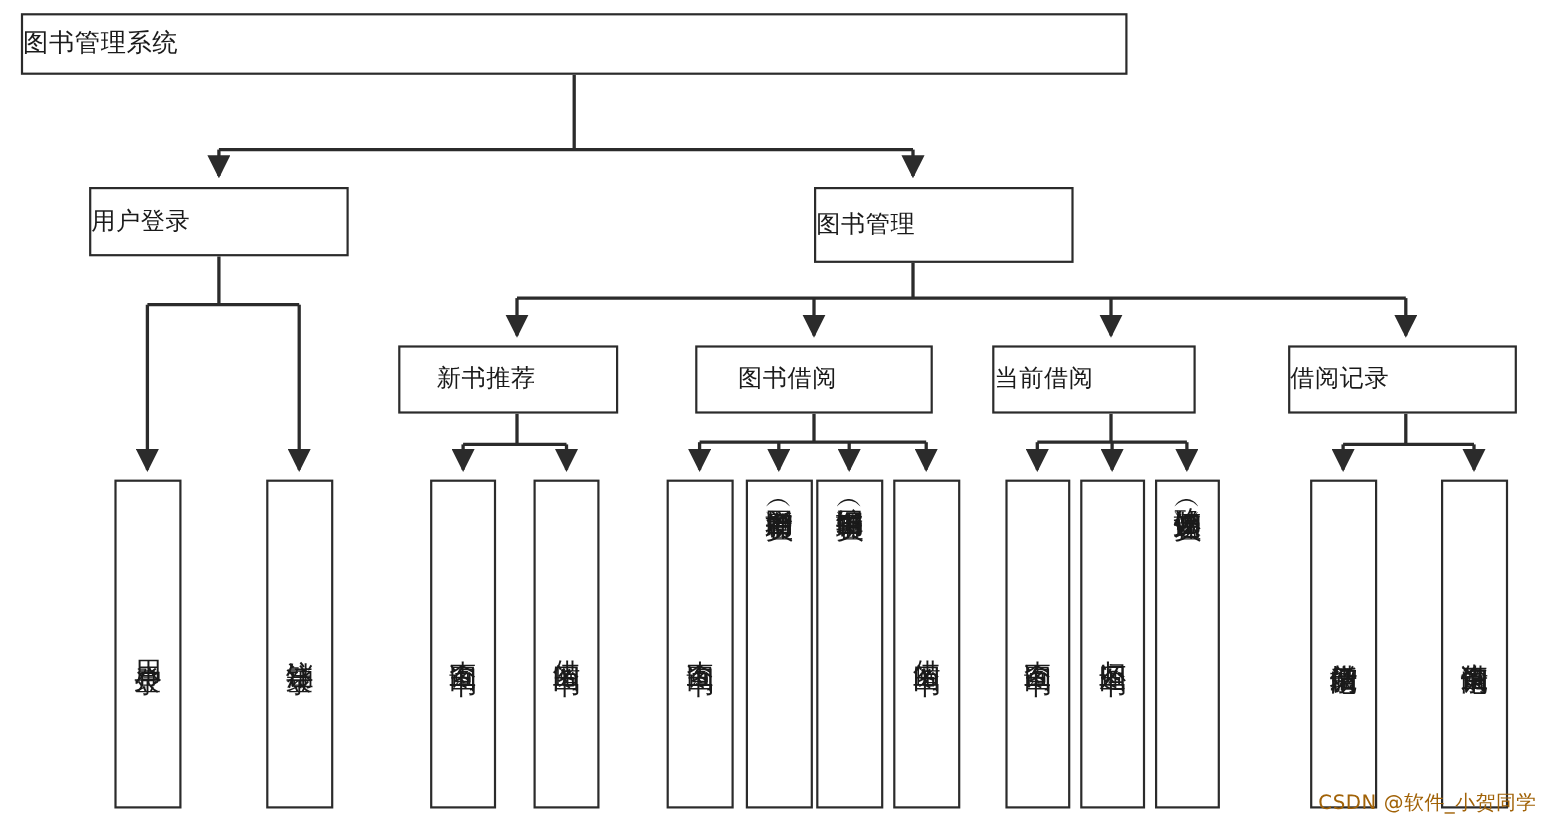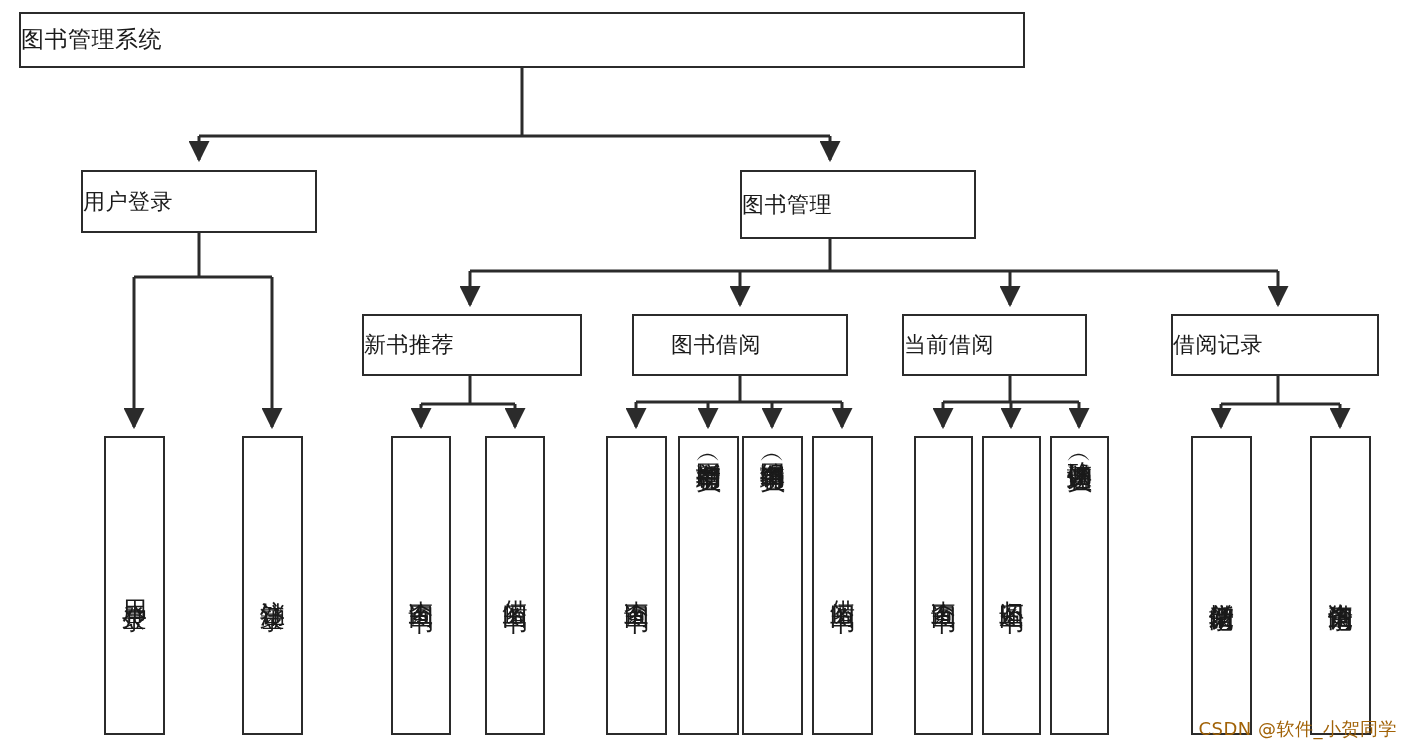--- a/index.html
+++ b/index.html
@@ -151,21 +151,21 @@
     <span class="label">图书管理系统</span>
   </div>
 
   <div class="node horiz" style="left:81px; top:170px; width:236px; height:63px;">
     <span class="label">用户登录</span>
   </div>
   <div class="node horiz" style="left:712px; top:170px; width:236px; height:69px;margin-left:28px;">
     <span class="label">图书管理</span>
   </div>
 
-  <div class="node horiz" style="left:362px; top:314px; width:220px; height:62px;">
+  <div class="node horiz" style="left:362px; top:314px; width:200px; height:62px;padding-left:33px;">
     <span class="label">新书推荐</span>
   </div>
   <div class="node horiz" style="left:632px; top:314px; width:216px; height:62px;padding-left:37px;">
     <span class="label">图书借阅</span>
   </div>
   <div class="node horiz" style="left:902px; top:314px; width:185px; height:62px;">
     <span class="label">当前借阅</span>
   </div>
   <div class="node horiz" style="left:1171px; top:314px; width:208px; height:62px;">
     <span class="label">借阅记录</span>

